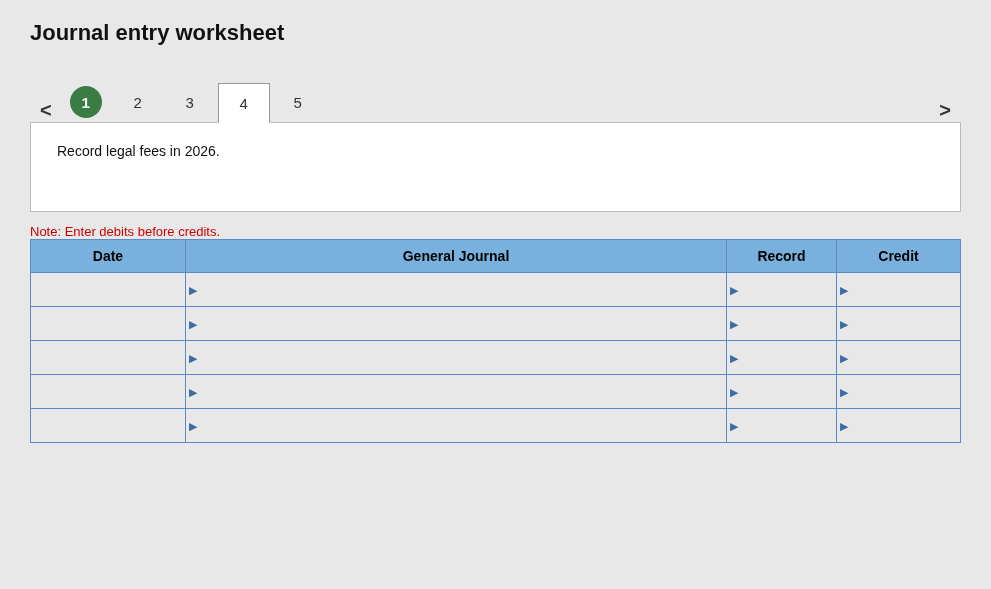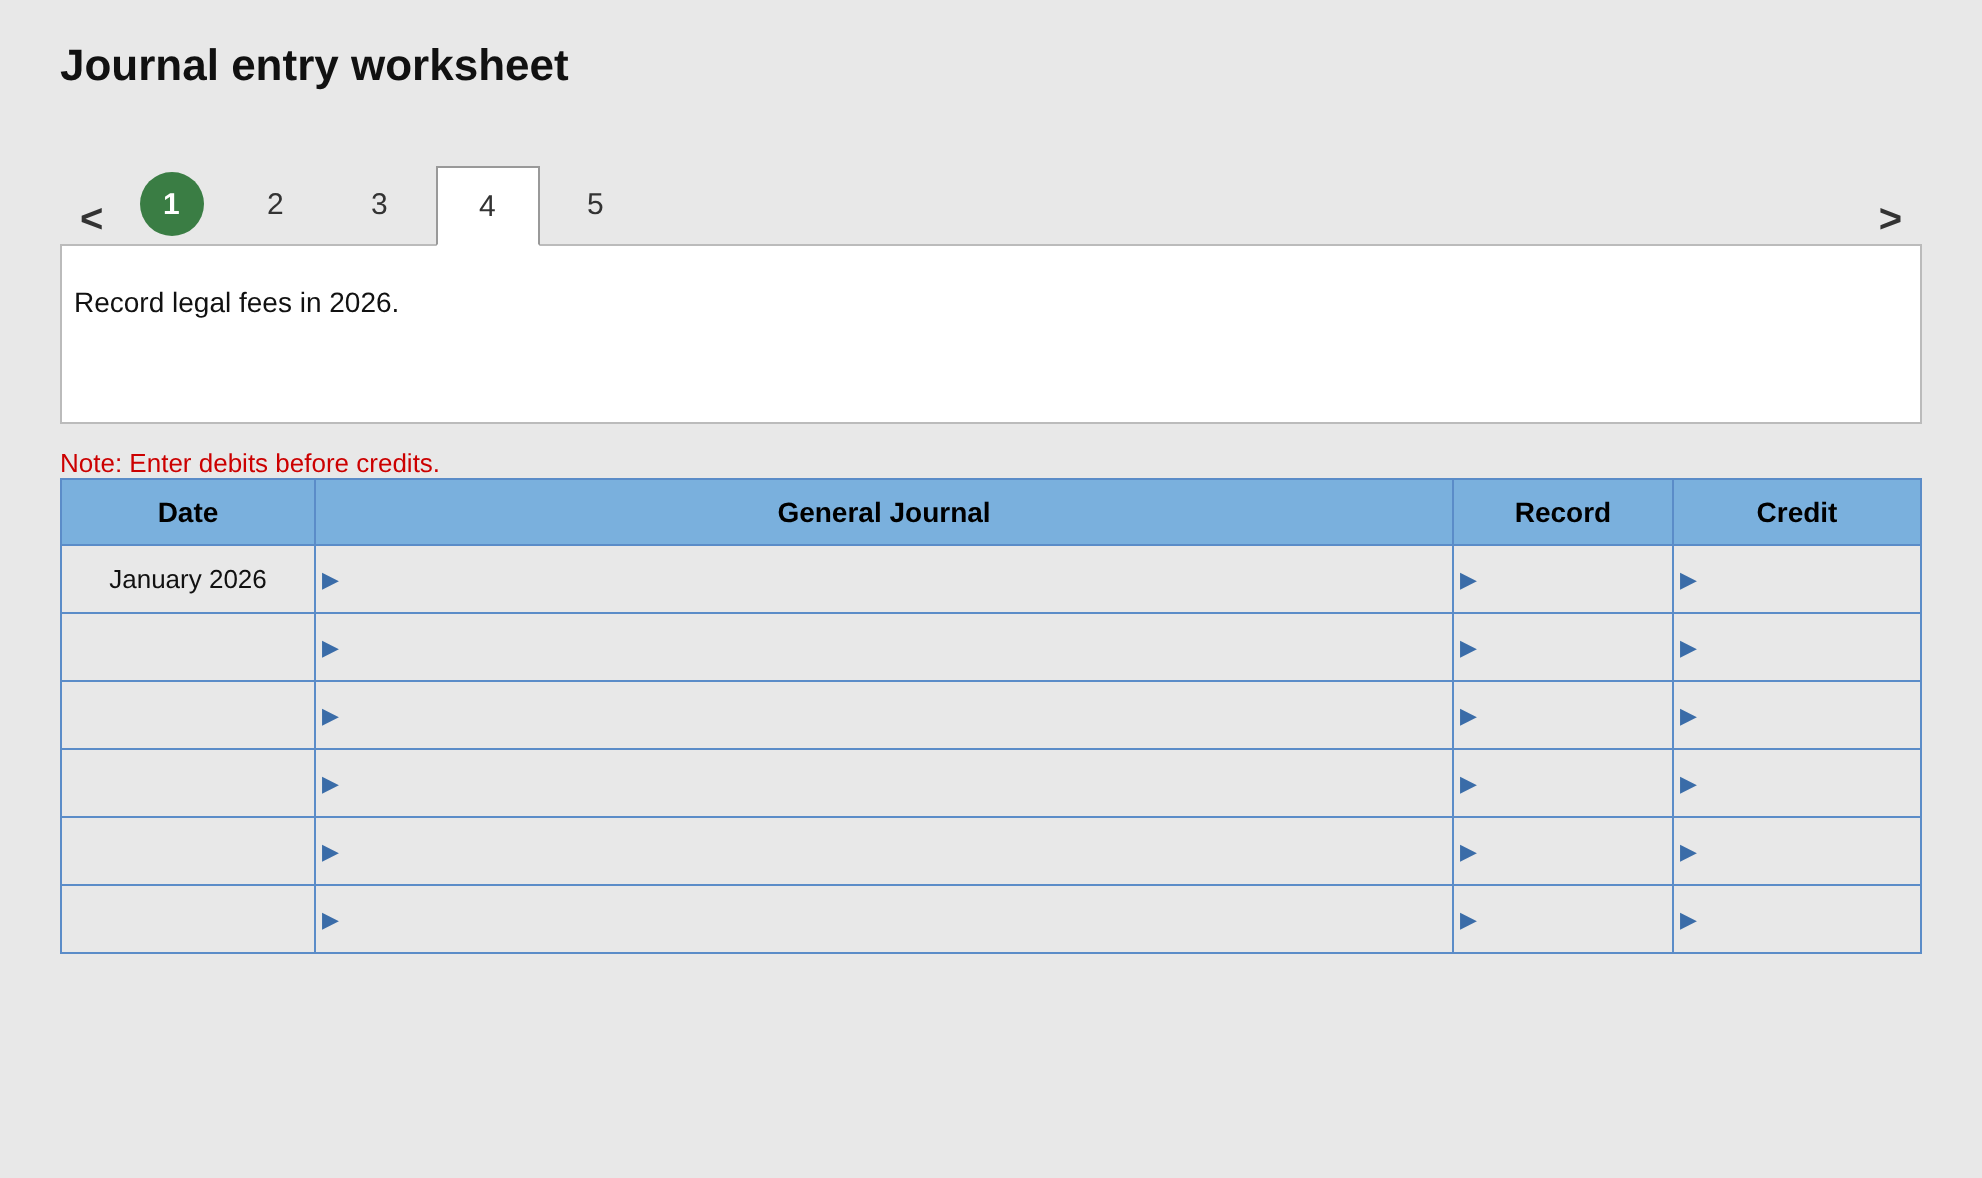--- a/index.html
+++ b/index.html
@@ -69,21 +69,21 @@
       padding: 0 16px;
       width: auto;
       min-width: 52px;
       margin-bottom: -1px;
       z-index: 2;
     }
 
     .description-box {
       border: 1px solid #bbb;
       background: white;
-      padding: 20px 6px;
+      padding: 20px 26px;
       min-height: 90px;
       margin-bottom: 12px;
       position: relative;
       z-index: 1;
     }
 
     .description-text {
       color: #111;
       font-size: 14px;
     }
@@ -116,21 +116,21 @@
       vertical-align: middle;
       font-size: 13px;
       color: #111;
       position: relative;
     }
 
     .journal-table tbody tr td.date-cell {
       text-align: center;
     }
 
-    .col-date { width: 127px; }
+    .col-date { width: 155px; }
     .col-journal { }
     .col-debit { width: 110px; }
     .col-credit { width: 124px; }
 
     .arrow-indicator {
       display: inline-block;
       font-size: 11px;
       color: #3a6ca8;
       position: absolute;
       left: 3px;
@@ -188,26 +188,20 @@
 <table class="journal-table">
   <thead>
     <tr>
       <th class="col-date">Date</th>
       <th class="col-journal">General Journal</th>
       <th class="col-debit">Record</th>
       <th class="col-credit">Credit</th>
     </tr>
   </thead>
   <tbody id="table-body">
-  <tr>
-        <td class="date-cell col-date">January 2026</td>
-        <td style="position: relative;"><span class="arrow-indicator">▶</span><input type="text" class="input-cell" style=""></td>
-        <td class="col-debit" style="position: relative;"><span class="arrow-indicator">▶</span><input type="text" class="input-cell" style=""></td>
-        <td class="col-credit" style="position: relative;"><span class="arrow-indicator">▶</span><input type="text" class="input-cell" style=""></td>
-      </tr>
       <tr>
         <td class="date-cell col-date"></td>
         <td style="position: relative;"><span class="arrow-indicator">▶</span><input type="text" class="input-cell" style=""></td>
         <td class="col-debit" style="position: relative;"><span class="arrow-indicator">▶</span><input type="text" class="input-cell" style=""></td>
         <td class="col-credit" style="position: relative;"><span class="arrow-indicator">▶</span><input type="text" class="input-cell" style=""></td>
       </tr>
       <tr>
         <td class="date-cell col-date"></td>
         <td style="position: relative;"><span class="arrow-indicator">▶</span><input type="text" class="input-cell" style=""></td>
         <td class="col-debit" style="position: relative;"><span class="arrow-indicator">▶</span><input type="text" class="input-cell" style=""></td>

